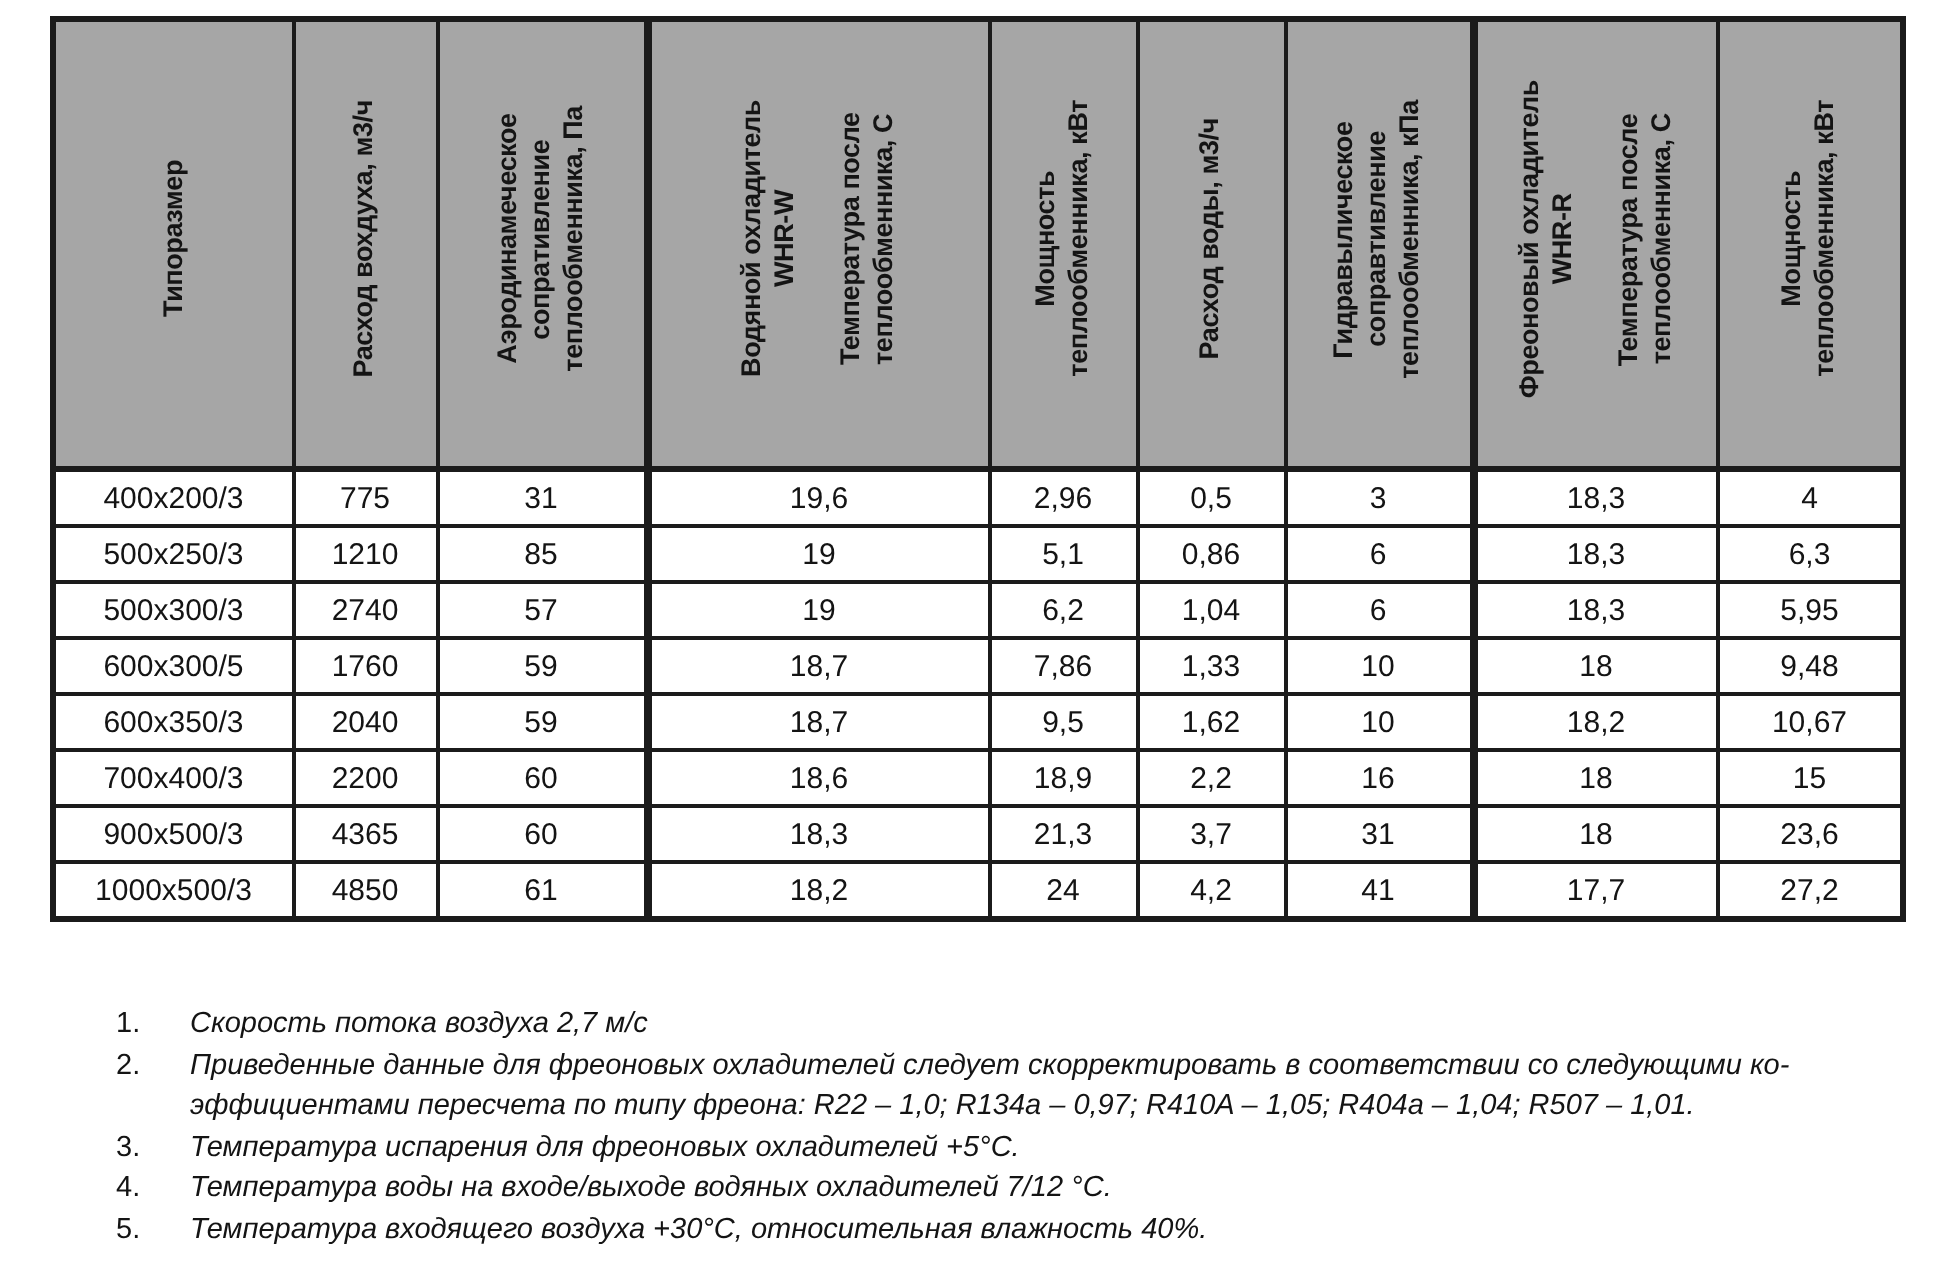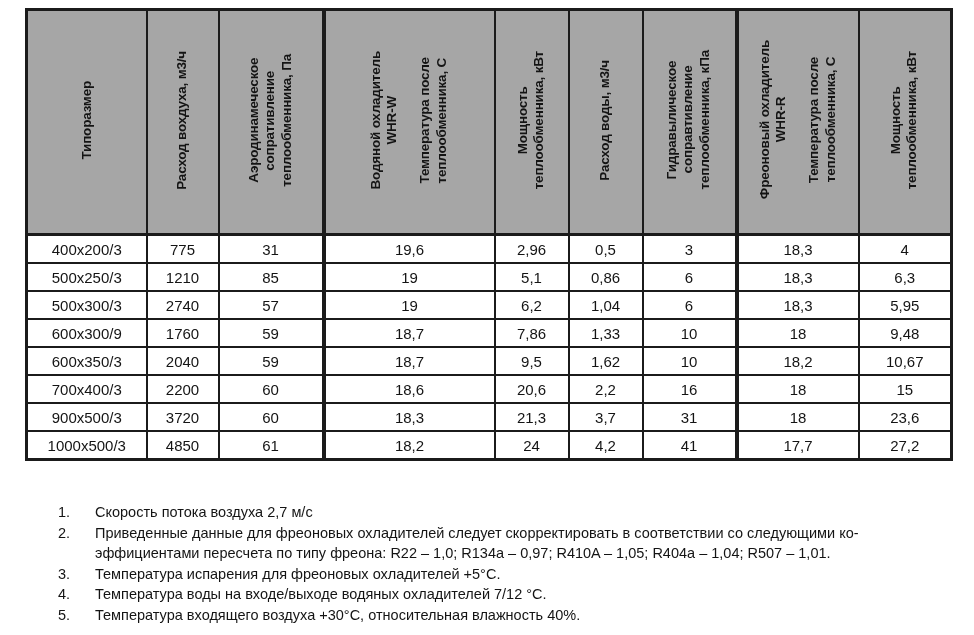--- a/index.html
+++ b/index.html
@@ -75,20 +75,21 @@
     display: grid;
     grid-template-columns: 37px 1fr;
     font-size: 14.5px;
     line-height: 20.5px;
   }
   .note .num {
     text-align: left;
   }
   .note .txt {
     white-space: pre-line;
+    font-style: italic;
   }
 </style>
 </head>
 <body>
 
 <div class="page">
 
   <table class="specs">
     <colgroup>
         <col style="width: 120px;">
@@ -156,21 +157,21 @@
           <td>2740</td>
           <td>57</td>
           <td class="thick-left">19</td>
           <td>6,2</td>
           <td>1,04</td>
           <td>6</td>
           <td class="thick-left">18,3</td>
           <td>5,95</td>
         </tr>
         <tr>
-          <td>600x300/9</td>
+          <td>600x300/5</td>
           <td>1760</td>
           <td>59</td>
           <td class="thick-left">18,7</td>
           <td>7,86</td>
           <td>1,33</td>
           <td>10</td>
           <td class="thick-left">18</td>
           <td>9,48</td>
         </tr>
         <tr>
@@ -182,29 +183,29 @@
           <td>1,62</td>
           <td>10</td>
           <td class="thick-left">18,2</td>
           <td>10,67</td>
         </tr>
         <tr>
           <td>700x400/3</td>
           <td>2200</td>
           <td>60</td>
           <td class="thick-left">18,6</td>
-          <td>20,6</td>
+          <td>18,9</td>
           <td>2,2</td>
           <td>16</td>
           <td class="thick-left">18</td>
           <td>15</td>
         </tr>
         <tr>
           <td>900x500/3</td>
-          <td>3720</td>
+          <td>4365</td>
           <td>60</td>
           <td class="thick-left">18,3</td>
           <td>21,3</td>
           <td>3,7</td>
           <td>31</td>
           <td class="thick-left">18</td>
           <td>23,6</td>
         </tr>
         <tr>
           <td>1000x500/3</td>

